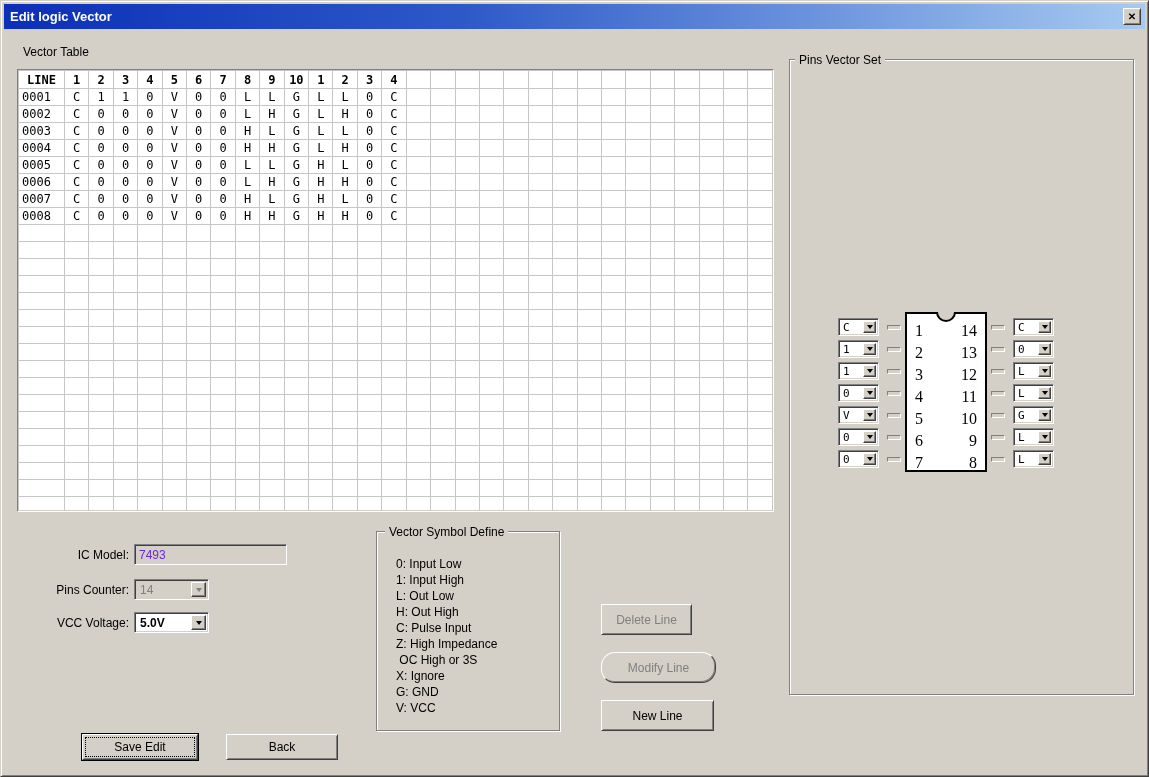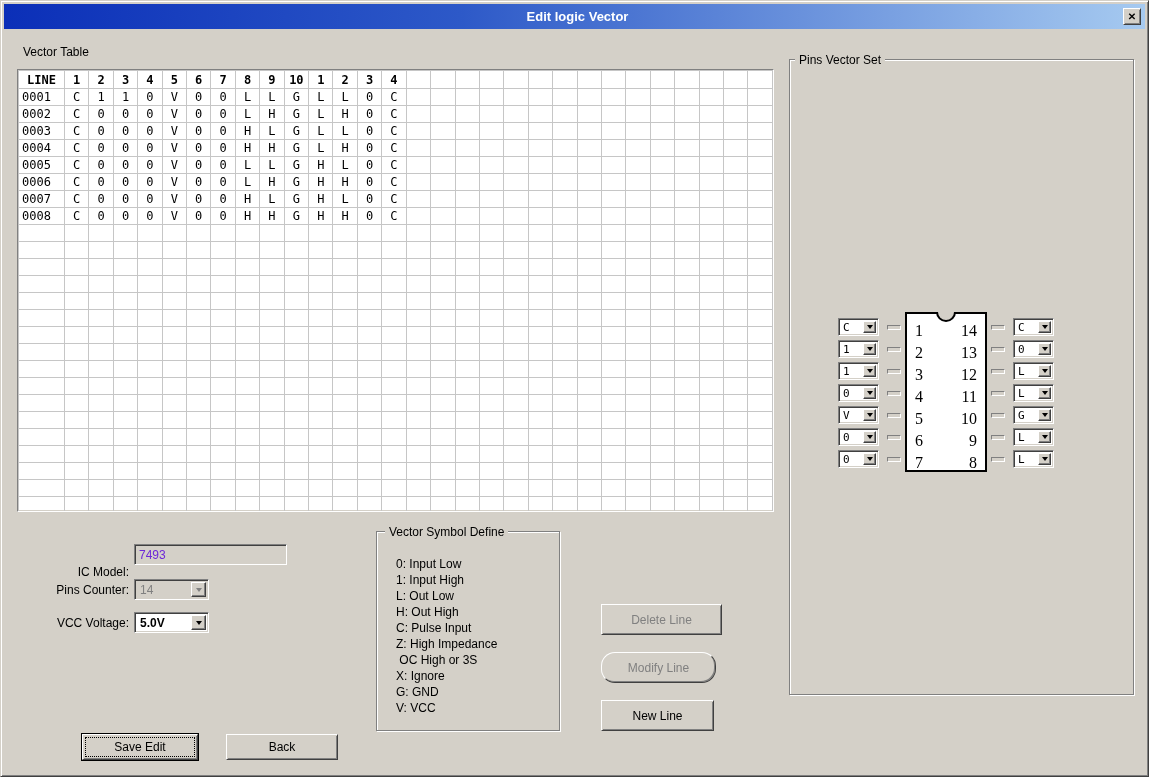--- a/index.html
+++ b/index.html
@@ -10,21 +10,21 @@
     position:relative; width:1149px; height:777px; background:#d4d0c8;
     border:1px solid; border-color:#d4d0c8 #404040 #404040 #d4d0c8;
     box-shadow: inset 1px 1px 0 #ffffff, inset -1px -1px 0 #808080;
   }
 
   
   .titlebar {
     position:absolute; left:3px; top:3px; right:3px; height:25px;
     background:linear-gradient(90deg, #0b2fb8 0%, #2d59c8 40%, #a6caf0 100%);
     display:flex; align-items:center; padding-left:6px;
-    color:#ffffff; font-weight:bold; font-size:13px;justify-content:center;
+    color:#ffffff; font-weight:bold; font-size:13px;
   }
   .close-btn {
     position:absolute; right:7px; top:7px; width:18px; height:17px;
     background:#d4d0c8; border:1px solid; border-color:#ffffff #404040 #404040 #ffffff;
     box-shadow: inset 1px 1px 0 #d4d0c8, inset -1px -1px 0 #808080;
     display:flex; align-items:center; justify-content:center;
     font-size:10px; font-weight:bold; color:#000;
   }
 
   
@@ -91,32 +91,32 @@
   .arrow { width:0; height:0; border-left:3px solid transparent; border-right:3px solid transparent; border-top:4px solid #000; }
   .combo.disabled { background:#d4d0c8; }
   .combo.disabled .combo-value { color:#808080; }
   .combo.disabled .arrow { border-top-color:#808080; }
 
   #ic-model-input {
     position:absolute; left:133px; top:543px; width:153px; height:21px;
     background:#d4d0c8; display:flex; align-items:center; padding-left:4px;
     font-size:12px; color:#6d28d9;
   }
-  #ic-model-label { left:20px; top:547px; width:108px;margin-top:17px; }
+  #ic-model-label { left:20px; top:547px; width:108px; }
   #pins-counter-label { left:20px; top:582px; width:108px; }
   #vcc-label { left:20px; top:615px; width:108px; }
   #pins-counter-combo { position:absolute; left:133px; top:578px; width:75px; height:21px; }
   #vcc-combo { position:absolute; left:133px; top:611px; width:75px; height:21px;font-weight:bold; }
 
   
   #symbol-box { left:375px; top:530px; width:184px; height:200px; }
   .symbol-lines { position:absolute; left:19px; top:24px; font-size:12px; line-height:16px; color:#000; white-space:pre; }
 
   
-  #delete-btn { left:600px; top:603px; width:121px; height:31px; }
+  #delete-btn { left:600px; top:603px; width:91px; height:31px; }
   #modify-btn { left:600px; top:651px; width:115px; height:31px;border-radius:14px; }
   #new-btn    { left:600px; top:699px; width:113px; height:31px; }
   #save-btn   { left:81px;  top:733px; width:116px; height:26px; }
   #back-btn   { left:225px; top:733px; width:112px; height:26px; }
 
   
   #pins-box { left:788px; top:58px; width:345px; height:636px; }
   #chip {
     position:absolute; left:115px; top:252px; width:82px; height:160px;
     background:#fff; border:2px solid #000;

